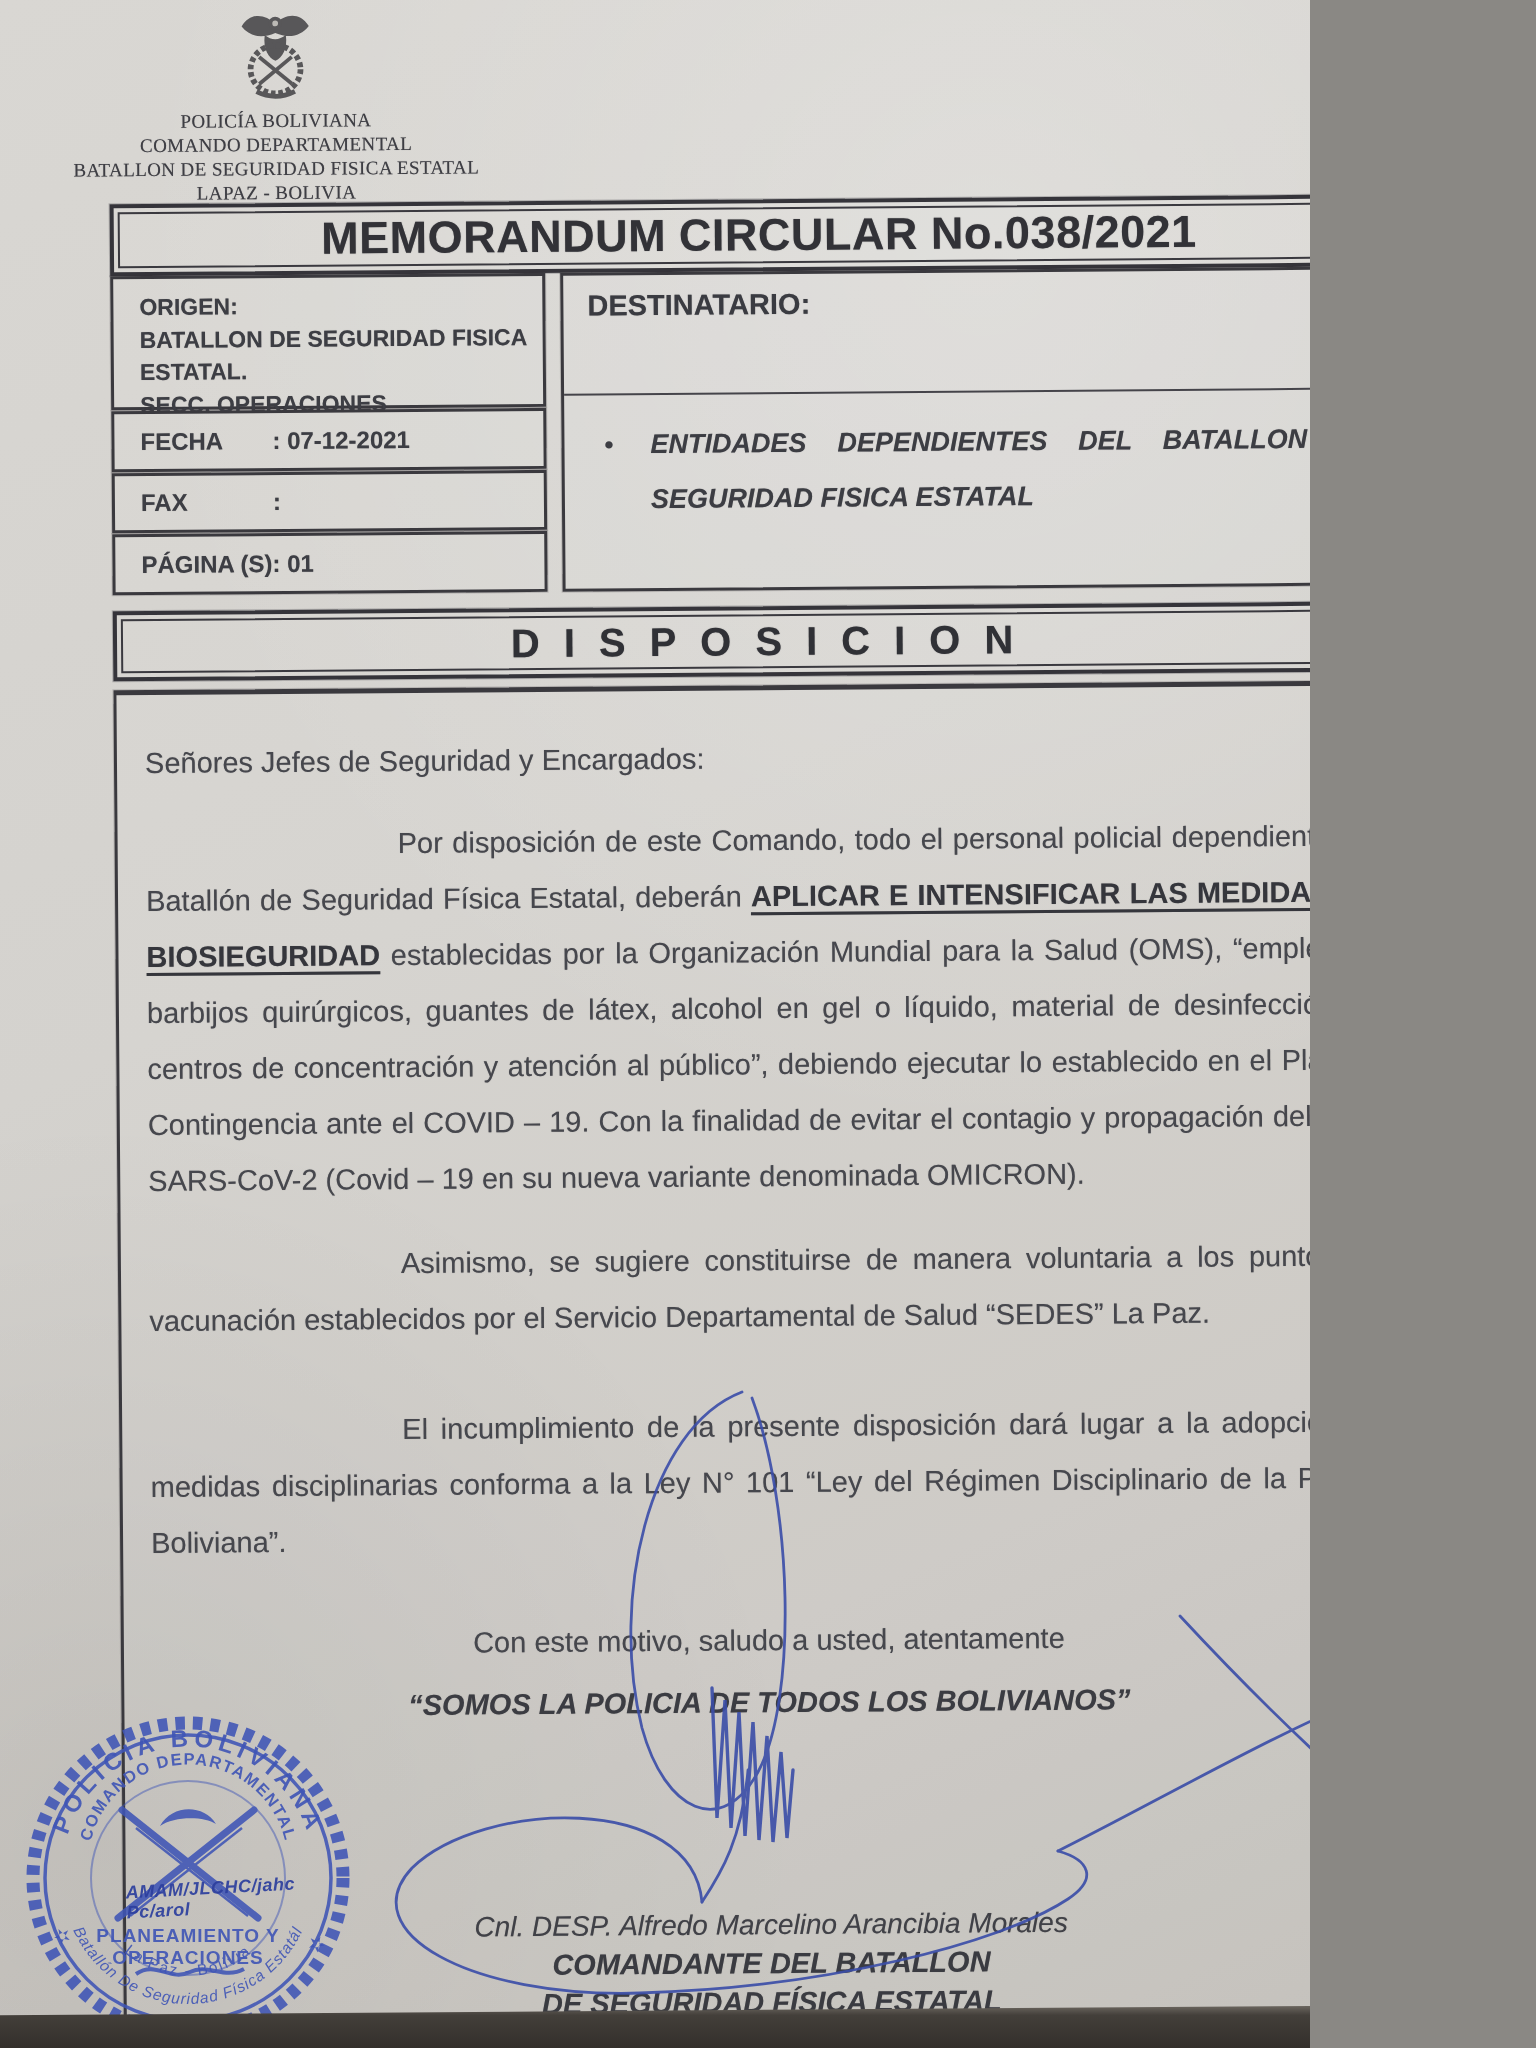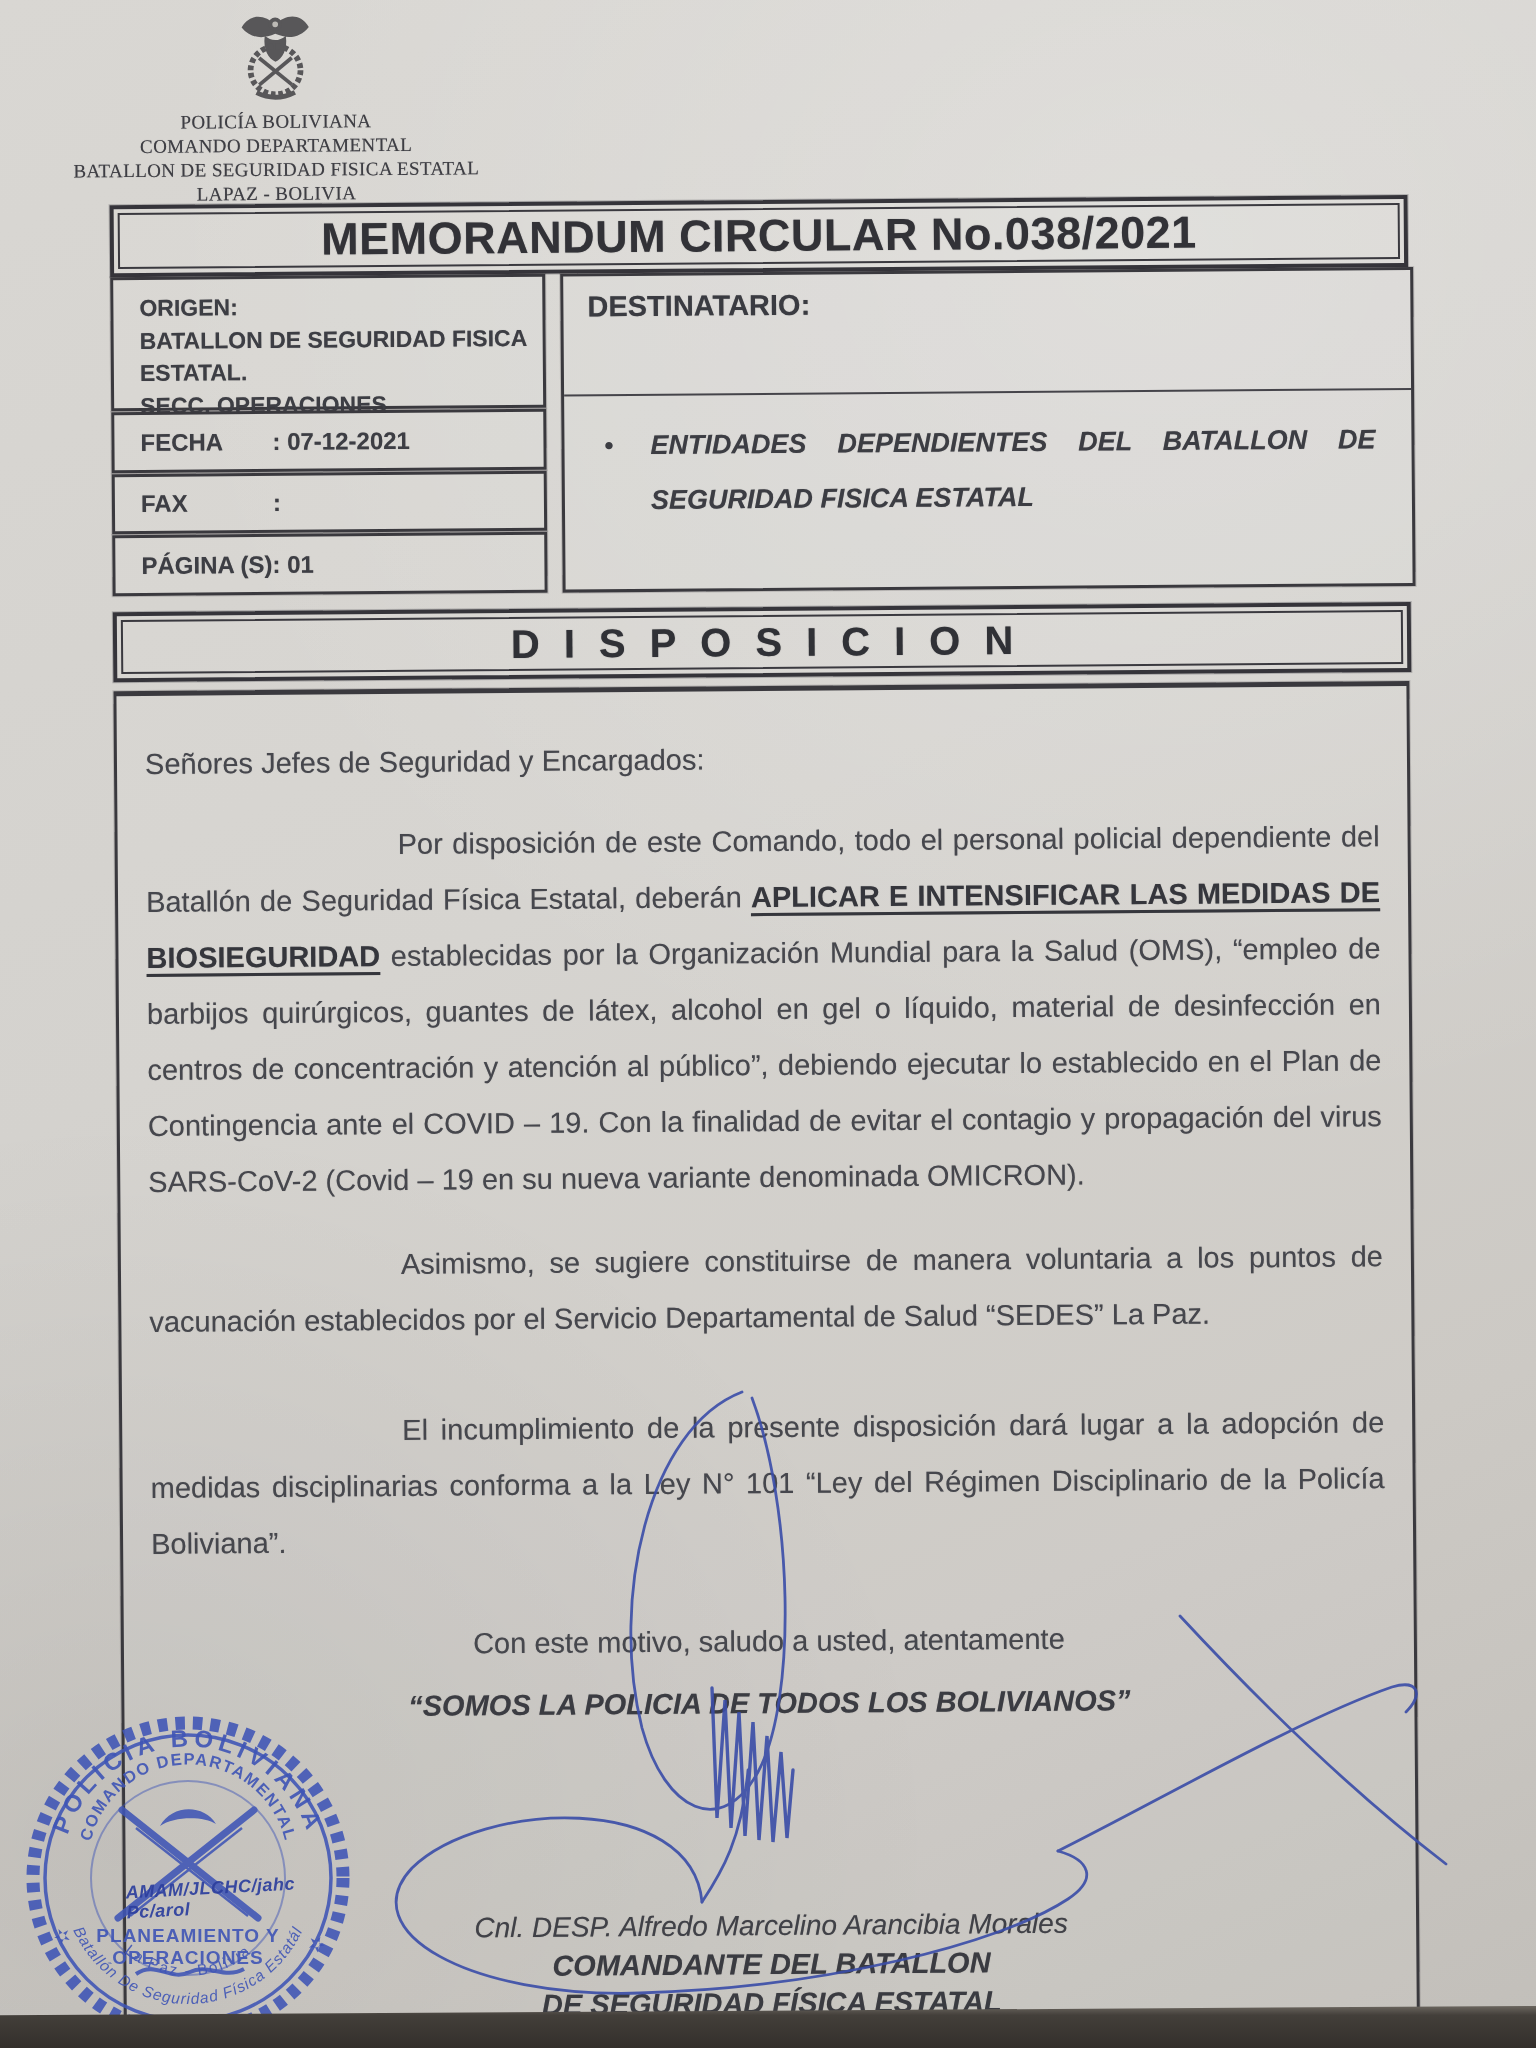--- a/index.html
+++ b/index.html
@@ -1,17 +1,17 @@
 <!DOCTYPE html>
 <html><head>
 <meta charset="utf-8">
 <style>
   html,body{margin:0;padding:0;background:#8a8884;}
   .page{
-    position:relative;width:1536px;height:2048px;overflow:hidden;
+    position:relative;width:1310px;height:2048px;overflow:hidden;
     background:
       radial-gradient(120% 80% at 75% 12%, rgba(255,255,255,0.22), rgba(255,255,255,0) 55%),
       radial-gradient(90% 60% at 8% 90%, rgba(0,0,0,0.06), rgba(0,0,0,0) 60%),
       linear-gradient(156deg,#d9d7d3 0%,#d4d2ce 42%,#ccc9c4 75%,#c2bfba 100%);
     font-family:"Liberation Sans","DejaVu Sans",sans-serif;
     color:#45464c;
   }
   .content{position:absolute;inset:0;transform:rotate(-0.45deg);transform-origin:50% 0;}
 
   

